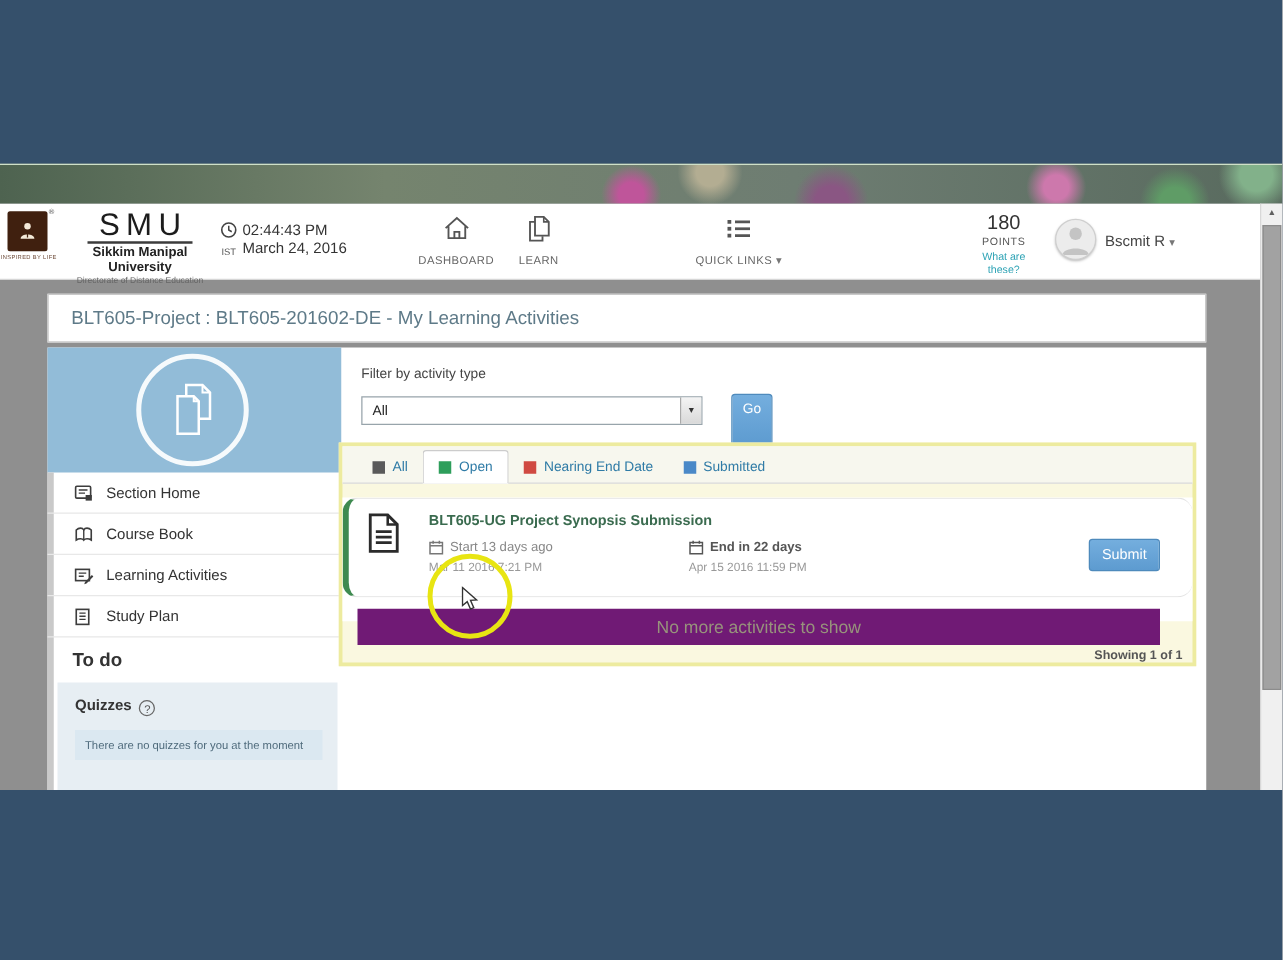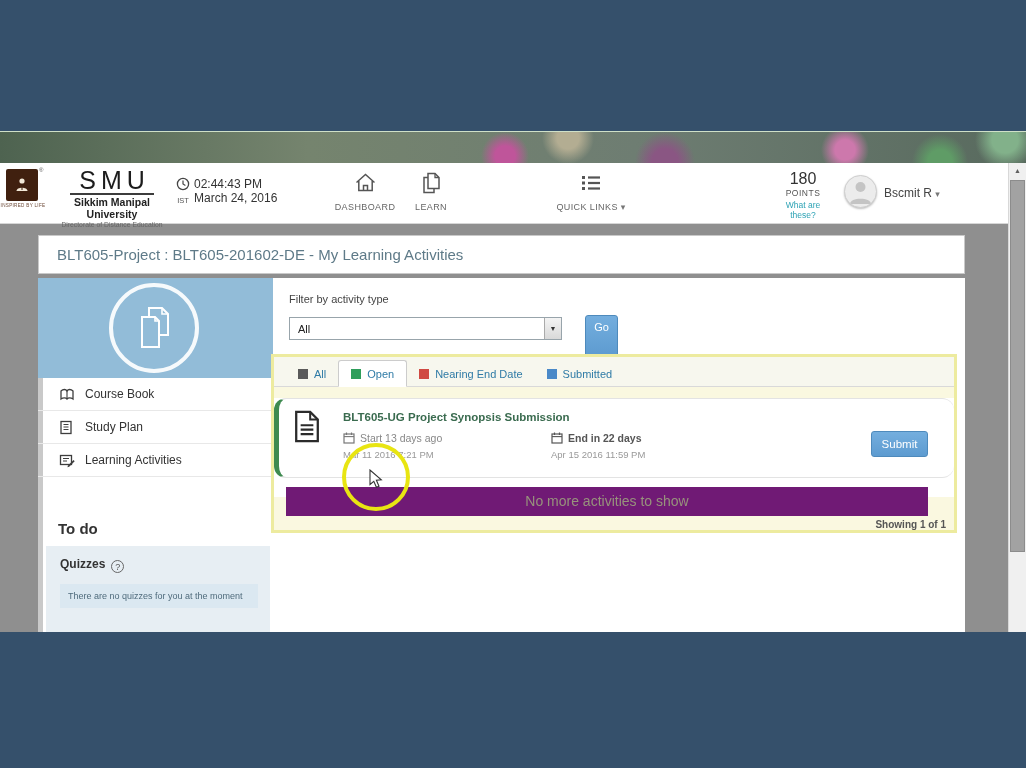--- a/index.html
+++ b/index.html
@@ -310,44 +310,54 @@
               <path d="M22 12v4h4" fill="none" stroke="#fff" stroke-width="1.6"></path>
             </svg>
           </div>
         </div>
         <div class="abs side-rail"></div>
 
         <div class="abs menu">
           <div class="menu-item">
             <span class="menu-icon">
               <svg width="16" height="15" viewBox="0 0 16 15">
+                  <rect x="1.5" y="2" width="12" height="9.5" rx="1" fill="none" stroke="#3d3d3d" stroke-width="1.3"></rect>
+                  <path d="M4 5h7M4 7.5h5" stroke="#3d3d3d" stroke-width="1.1"></path>
+                  <rect x="9.5" y="9" width="5" height="4.5" fill="#3d3d3d"></rect>
+                </svg>
+            </span>
+            <span class="menu-label">Section Home</span>
+          </div>
+          <div class="menu-item">
+            <span class="menu-icon">
+              <svg width="16" height="15" viewBox="0 0 16 15">
                   <path d="M2 4c2-2 5-2 6 0 1-2 4-2 6 0v8c-2-1.4-5-1.4-6 0-1-1.4-4-1.4-6 0z" fill="none" stroke="#3d3d3d" stroke-width="1.3"></path>
                   <path d="M8 4v8" stroke="#3d3d3d" stroke-width="1.1"></path>
                 </svg>
             </span>
             <span class="menu-label">Course Book</span>
-          </div>
-          <div class="menu-item">
-            <span class="menu-icon">
-              <svg width="14" height="15" viewBox="0 0 14 15">
-                  <rect x="2" y="1.5" width="10" height="12" fill="none" stroke="#3d3d3d" stroke-width="1.3"></rect>
-                  <path d="M4.5 4.5h5M4.5 7h5M4.5 9.5h5" stroke="#3d3d3d" stroke-width="1.1"></path>
-                </svg>
-            </span>
-            <span class="menu-label">Study Plan</span>
           </div>
           <div class="menu-item">
             <span class="menu-icon">
               <svg width="16" height="15" viewBox="0 0 16 15">
                   <rect x="1.5" y="2.5" width="11" height="9" fill="none" stroke="#3d3d3d" stroke-width="1.3"></rect>
                   <path d="M4 5.5h6M4 8h4" stroke="#3d3d3d" stroke-width="1.1"></path>
                   <path d="M9 12.5l5.5-5.5 1.2 1.2-5.5 5.5-1.8.6z" fill="#3d3d3d"></path>
                 </svg>
             </span>
             <span class="menu-label">Learning Activities</span>
+          </div>
+          <div class="menu-item">
+            <span class="menu-icon">
+              <svg width="14" height="15" viewBox="0 0 14 15">
+                  <rect x="2" y="1.5" width="10" height="12" fill="none" stroke="#3d3d3d" stroke-width="1.3"></rect>
+                  <path d="M4.5 4.5h5M4.5 7h5M4.5 9.5h5" stroke="#3d3d3d" stroke-width="1.1"></path>
+                </svg>
+            </span>
+            <span class="menu-label">Study Plan</span>
           </div>
         </div>
 
         <div class="abs todo-head">To do</div>
 
         <div class="abs quiz-panel">
           <div class="abs quiz-head">
             <span>Quizzes</span><span class="q-circle">?</span>
           </div>
           <div class="abs quiz-note">There are no quizzes for you at the moment</div>

